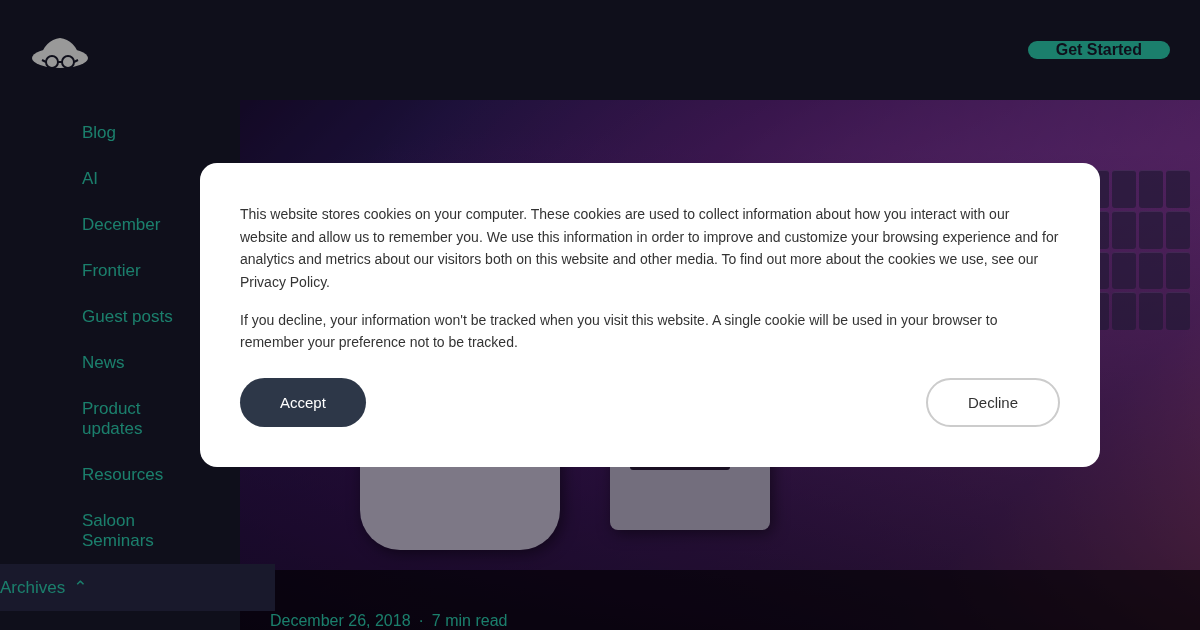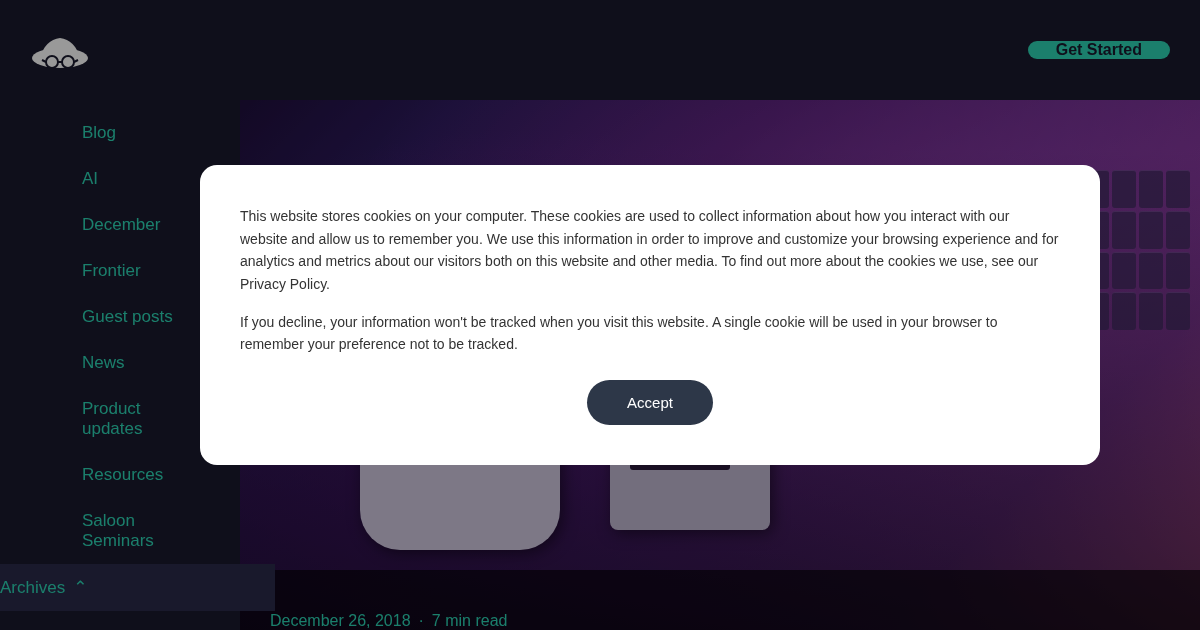--- a/index.html
+++ b/index.html
@@ -208,21 +208,21 @@
     }
     .cookie-text {
       color: #333;
       font-size: 14px;
       line-height: 1.6;
       margin-bottom: 16px;
     }
     .cookie-buttons {
       display: flex;
       gap: 16px;
-      justify-content: center;
+      justify-content: space-between;
       margin-top: 24px;
     }
     .btn-accept {
       background: #2d3748;
       color: white;
       border: none;
       border-radius: 30px;
       padding: 14px 40px;
       font-size: 15px;
       cursor: pointer;
@@ -383,15 +383,16 @@
     </div>
   </div>
 </div>
 
 <div class="modal-overlay">
   <div class="cookie-modal">
     <p class="cookie-text">This website stores cookies on your computer. These cookies are used to collect information about how you interact with our website and allow us to remember you. We use this information in order to improve and customize your browsing experience and for analytics and metrics about our visitors both on this website and other media. To find out more about the cookies we use, see our Privacy Policy.</p>
     <p class="cookie-text">If you decline, your information won't be tracked when you visit this website. A single cookie will be used in your browser to remember your preference not to be tracked.</p>
     <div class="cookie-buttons">
       <button class="btn-accept">Accept</button>
+      <button class="btn-decline">Decline</button>
     </div>
   </div>
 </div>
 
 </body></html>

